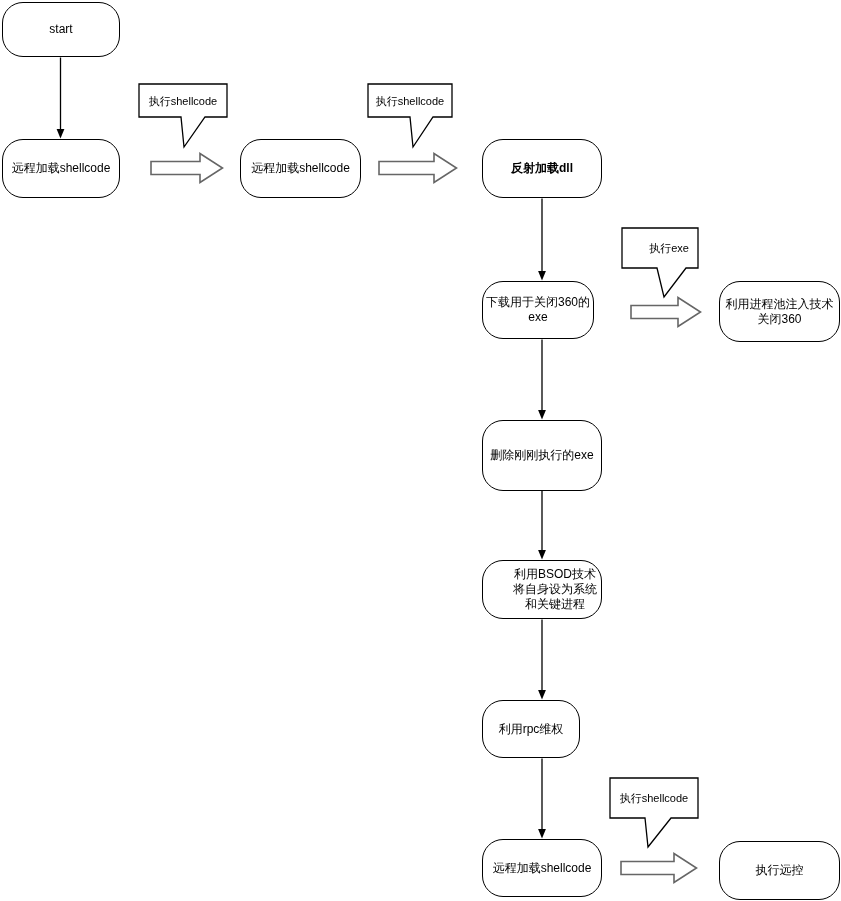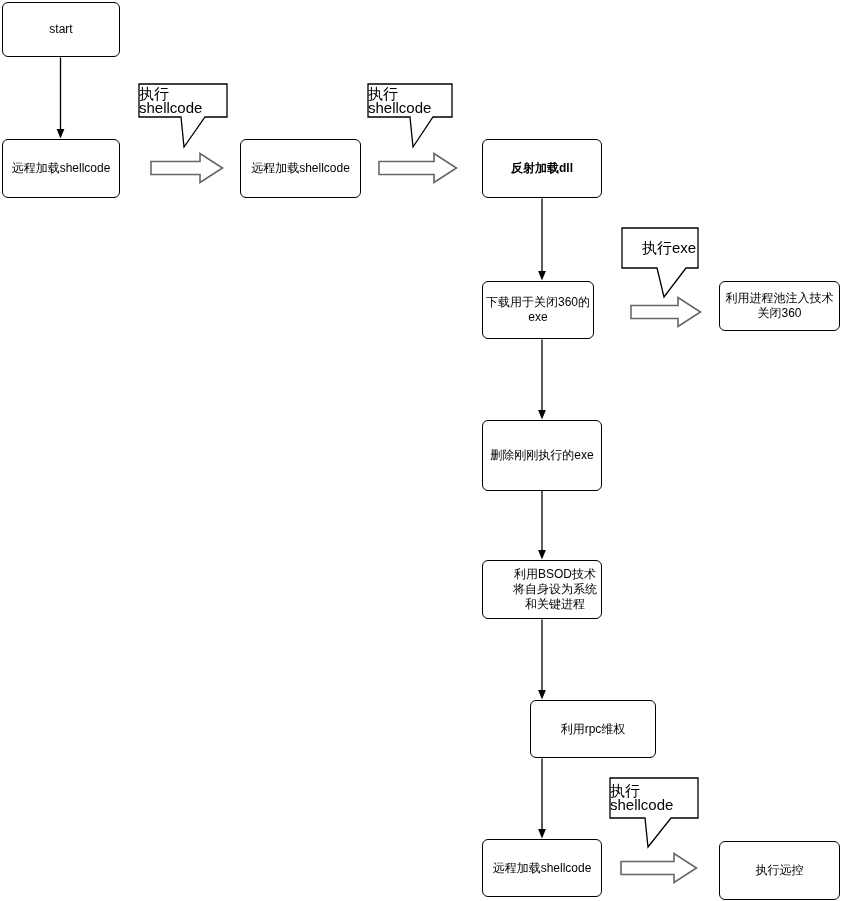--- a/index.html
+++ b/index.html
@@ -15,38 +15,38 @@
   .shape-layer{
     position:absolute;
     left:0;top:0;
     width:841px;height:901px;
   }
   .node{
     position:absolute;
     box-sizing:border-box;
     background:#ffffff;
     border:1px solid #000000;
-    border-radius:6px;
+    border-radius:21px;
     display:flex;
     align-items:center;
     justify-content:center;
     text-align:center;
     font-size:12px;
     line-height:15px;
     padding:2px;
     z-index:2;
   }
   .callout-label{
     position:absolute;
     box-sizing:border-box;
     display:flex;
     align-items:center;
     justify-content:center;
-    text-align:left;
-    font-size:15px;
+    text-align:right;
+    font-size:11px;
     line-height:14px;
     z-index:3;
     pointer-events:none;
   }
 </style>
 </head>
 <body>
 
 <div class="canvas">
 
@@ -96,27 +96,27 @@
   <div class="node" style="left:2px;top:2px;width:118px;height:55px;">start</div>
 
   <div class="node" style="left:2px;top:139px;width:118px;height:59px;">远程加载shellcode</div>
 
   <div class="node" style="left:240px;top:139px;width:121px;height:59px;">远程加载shellcode</div>
 
   <div class="node" style="left:482px;top:139px;width:120px;height:59px;font-weight:bold;">反射加载dll</div>
 
   <div class="node" style="left:482px;top:281px;width:112px;height:58px;">下载用于关闭360的exe</div>
 
-  <div class="node" style="left:719px;top:281px;width:121px;height:50px;">利用进程池注入技术关闭360</div>
+  <div class="node" style="left:719px;top:281px;width:121px;height:61px;">利用进程池注入技术关闭360</div>
 
   <div class="node" style="left:482px;top:420px;width:120px;height:71px;">删除刚刚执行的exe</div>
 
   <div class="node" style="left:482px;top:560px;width:120px;height:59px;padding-left:28px;">利用BSOD技术将自身设为系统和关键进程</div>
 
-  <div class="node" style="left:482px;top:700px;width:126px;height:58px;margin-left:48px;">利用rpc维权</div>
+  <div class="node" style="left:482px;top:700px;width:98px;height:58px;">利用rpc维权</div>
 
   <div class="node" style="left:482px;top:839px;width:120px;height:58px;">远程加载shellcode</div>
 
   <div class="node" style="left:719px;top:841px;width:121px;height:59px;">执行远控</div>
 
   <div class="callout-label" style="left:139px;top:84px;width:88px;height:33px;">执行shellcode</div>
 
   <div class="callout-label" style="left:368px;top:84px;width:84px;height:33px;">执行shellcode</div>
 
   <div class="callout-label" style="left:622px;top:228px;width:94px;height:40px;">执行exe</div>

